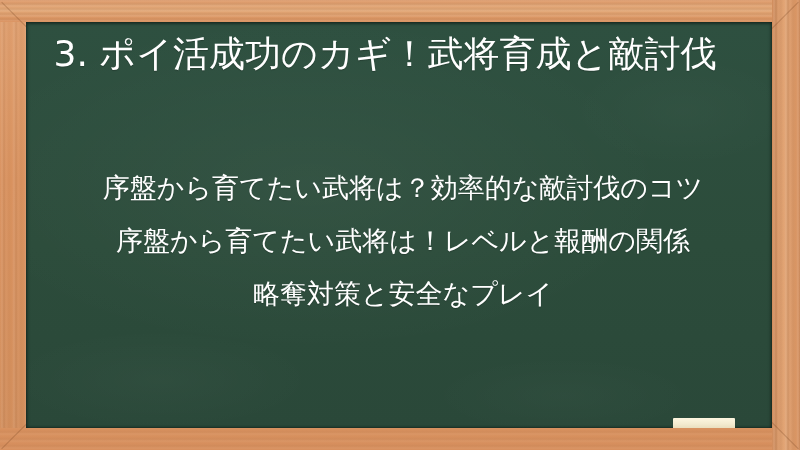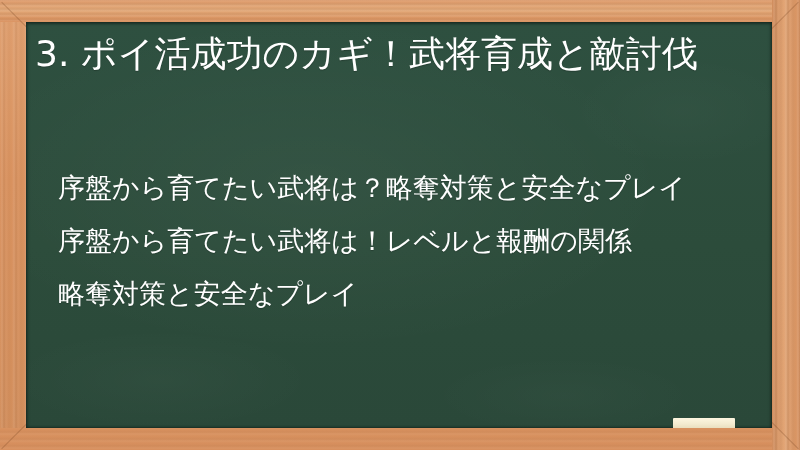--- a/index.html
+++ b/index.html
@@ -130,20 +130,21 @@
     height: 406px;
     background:
       radial-gradient(ellipse 70% 60% at 38% 40%, rgba(255,255,255,0.035) 0%, rgba(255,255,255,0.0) 70%),
       linear-gradient(180deg, #2e5040 0%, #2c4c3b 55%, #2a4839 100%);
     box-shadow:
       inset 0 2px 3px rgba(0,0,0,0.34),
       inset 0 -1px 2px rgba(0,0,0,0.22),
       inset 2px 0 3px rgba(0,0,0,0.20),
       inset -2px 0 3px rgba(0,0,0,0.20);
     overflow: hidden;
+    text-align: center;
   }
   
   .board::after {
     content: "";
     position: absolute;
     inset: 0;
     background:
       radial-gradient(ellipse 30% 18% at 18% 88%, rgba(255,255,255,0.025), rgba(255,255,255,0) 70%),
       radial-gradient(ellipse 26% 14% at 72% 92%, rgba(255,255,255,0.020), rgba(255,255,255,0) 70%),
       radial-gradient(ellipse 22% 20% at 88% 22%, rgba(255,255,255,0.018), rgba(255,255,255,0) 70%);
@@ -226,21 +227,21 @@
   <div class="mitre br">
       <i></i>
     </div>
 
   <div class="board">
     <div class="board-inner">
 
       <h1 class="slide-title">3. ポイ活成功のカギ！武将育成と敵討伐</h1>
 
       <ul class="bullet-list">
-        <li class="bullet-item">序盤から育てたい武将は？略奪対策と安全なプレイ</li>
+        <li class="bullet-item">序盤から育てたい武将は？効率的な敵討伐のコツ</li>
         <li class="bullet-item">序盤から育てたい武将は！レベルと報酬の関係</li>
         <li class="bullet-item">略奪対策と安全なプレイ</li>
       </ul>
 
       <div class="chalk-stick"></div>
 
     </div>
   </div>
 
 </div>

